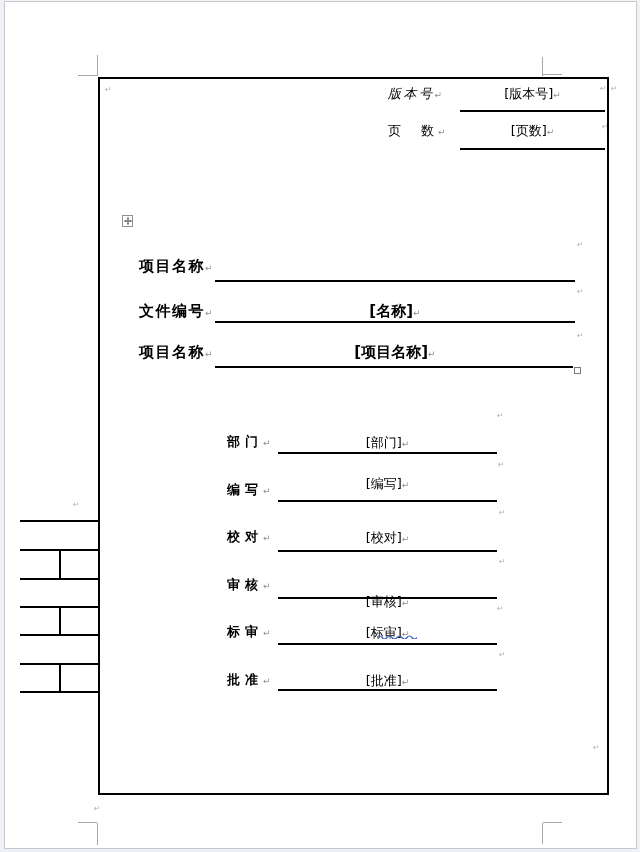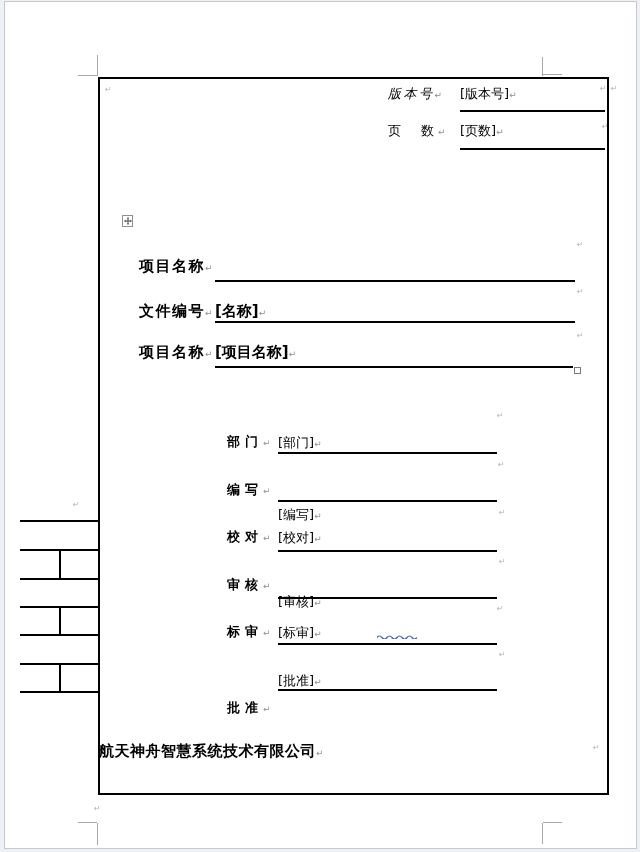--- a/index.html
+++ b/index.html
@@ -15,21 +15,21 @@
   }
   .bbox{
     position:absolute;left:98px;top:77px;width:511px;height:718px;
     border:2.5px solid #000;box-sizing:border-box;background:transparent;
   }
   .crop{position:absolute;background:#a8a8a8;}
   .hline{position:absolute;height:2px;background:#000;}
   .hline.thin{height:1.5px;}
   .vseg{position:absolute;width:1.5px;background:#000;}
   .t{position:absolute;color:#000;white-space:nowrap;line-height:1.2;}
-  .center-cell{text-align:left;}
+  .center-cell{text-align:center;}
   .hdr-label{font-size:13px;letter-spacing:2.5px;}
   .hdr-label.wide{letter-spacing:20px;}
   .hdr-value{font-size:13px;}
   .mid-label{font-size:15px;font-weight:bold;letter-spacing:1.5px;}
   .mid-value{font-size:15px;font-weight:bold;}
   .sig-label{font-size:13px;font-weight:bold;letter-spacing:5px;}
   .sig-value{font-size:13px;}
   .company{font-size:15px;font-weight:bold;letter-spacing:0.5px;}
   .pmark{color:#8f8f8f;font-size:9px;font-weight:normal;letter-spacing:0;}
   .pmark.pull{margin-left:-16px;}
@@ -122,21 +122,21 @@
     <span>部门</span><span class="pmark">↵</span>
   </div>
   <div class="t sig-value center-cell" style="left:278px;top:435px;width:219px;">
     <span>[部门]</span><span class="pmark">↵</span>
   </div>
   <div class="hline" style="left:278px;top:452px;width:219px;"></div>
 
   <div class="t sig-label" style="left:227px;top:482px;">
     <span>编写</span><span class="pmark">↵</span>
   </div>
-  <div class="t sig-value center-cell" style="left:278px;top:507px;width:219px;">
+  <div class="t sig-value center-cell" style="left:278px;top:476px;width:219px;">
     <span>[编写]</span><span class="pmark">↵</span>
   </div>
   <div class="hline" style="left:278px;top:500px;width:219px;"></div>
 
   <div class="t sig-label" style="left:227px;top:529px;">
     <span>校对</span><span class="pmark">↵</span>
   </div>
   <div class="t sig-value center-cell" style="left:278px;top:530px;width:219px;">
     <span>[校对]</span><span class="pmark">↵</span>
   </div>
@@ -154,38 +154,35 @@
     <span>标审</span><span class="pmark">↵</span>
   </div>
   <div class="t sig-value center-cell" style="left:278px;top:625px;width:219px;">
     <span>[标审]</span><span class="pmark">↵</span>
   </div>
   <svg class="wavy" width="40" height="5" viewBox="0 0 40 5">
     <path d="M0 3.5 Q 2.5 0.5, 5 3.5 T 10 3.5 T 15 3.5 T 20 3.5 T 25 3.5 T 30 3.5 T 35 3.5 T 40 3.5" fill="none" stroke-width="1.2" stroke="#3f62c8"></path>
   </svg>
   <div class="hline" style="left:278px;top:643px;width:219px;"></div>
 
-  <div class="t sig-label" style="left:227px;top:672px;margin-top:28px;">
+  <div class="t sig-label" style="left:227px;top:672px;">
     <span>批准</span><span class="pmark">↵</span>
   </div>
   <div class="t sig-value center-cell" style="left:278px;top:673px;width:219px;">
     <span>[批准]</span><span class="pmark">↵</span>
   </div>
   <div class="hline" style="left:278px;top:689px;width:219px;"></div>
 
   <span class="pmark-float" style="left:497px;top:412px;">↵</span>
   <span class="pmark-float" style="left:498px;top:461px;">↵</span>
   <span class="pmark-float" style="left:499px;top:509px;">↵</span>
   <span class="pmark-float" style="left:499px;top:558px;">↵</span>
   <span class="pmark-float" style="left:497px;top:605px;">↵</span>
   <span class="pmark-float" style="left:499px;top:651px;">↵</span>
 
-  <div class="t company center-cell" style="left:99px;top:742px;width:510px;">
-    <span>航天神舟智慧系统技术有限公司</span><span class="pmark">↵</span>
-  </div>
   <span class="pmark-float" style="left:593px;top:744px;">↵</span>
   <span class="pmark-float" style="left:94px;top:805px;">↵</span>
 
   <span class="pmark-float" style="left:73px;top:501px;">↵</span>
   <div class="hline thin" style="left:20px;top:520px;width:78px;"></div>
   <div class="hline thin" style="left:20px;top:549px;width:78px;"></div>
   <div class="hline thin" style="left:20px;top:578px;width:78px;"></div>
   <div class="hline thin" style="left:20px;top:606px;width:78px;"></div>
   <div class="hline thin" style="left:20px;top:634px;width:78px;"></div>
   <div class="hline thin" style="left:20px;top:663px;width:78px;"></div>

